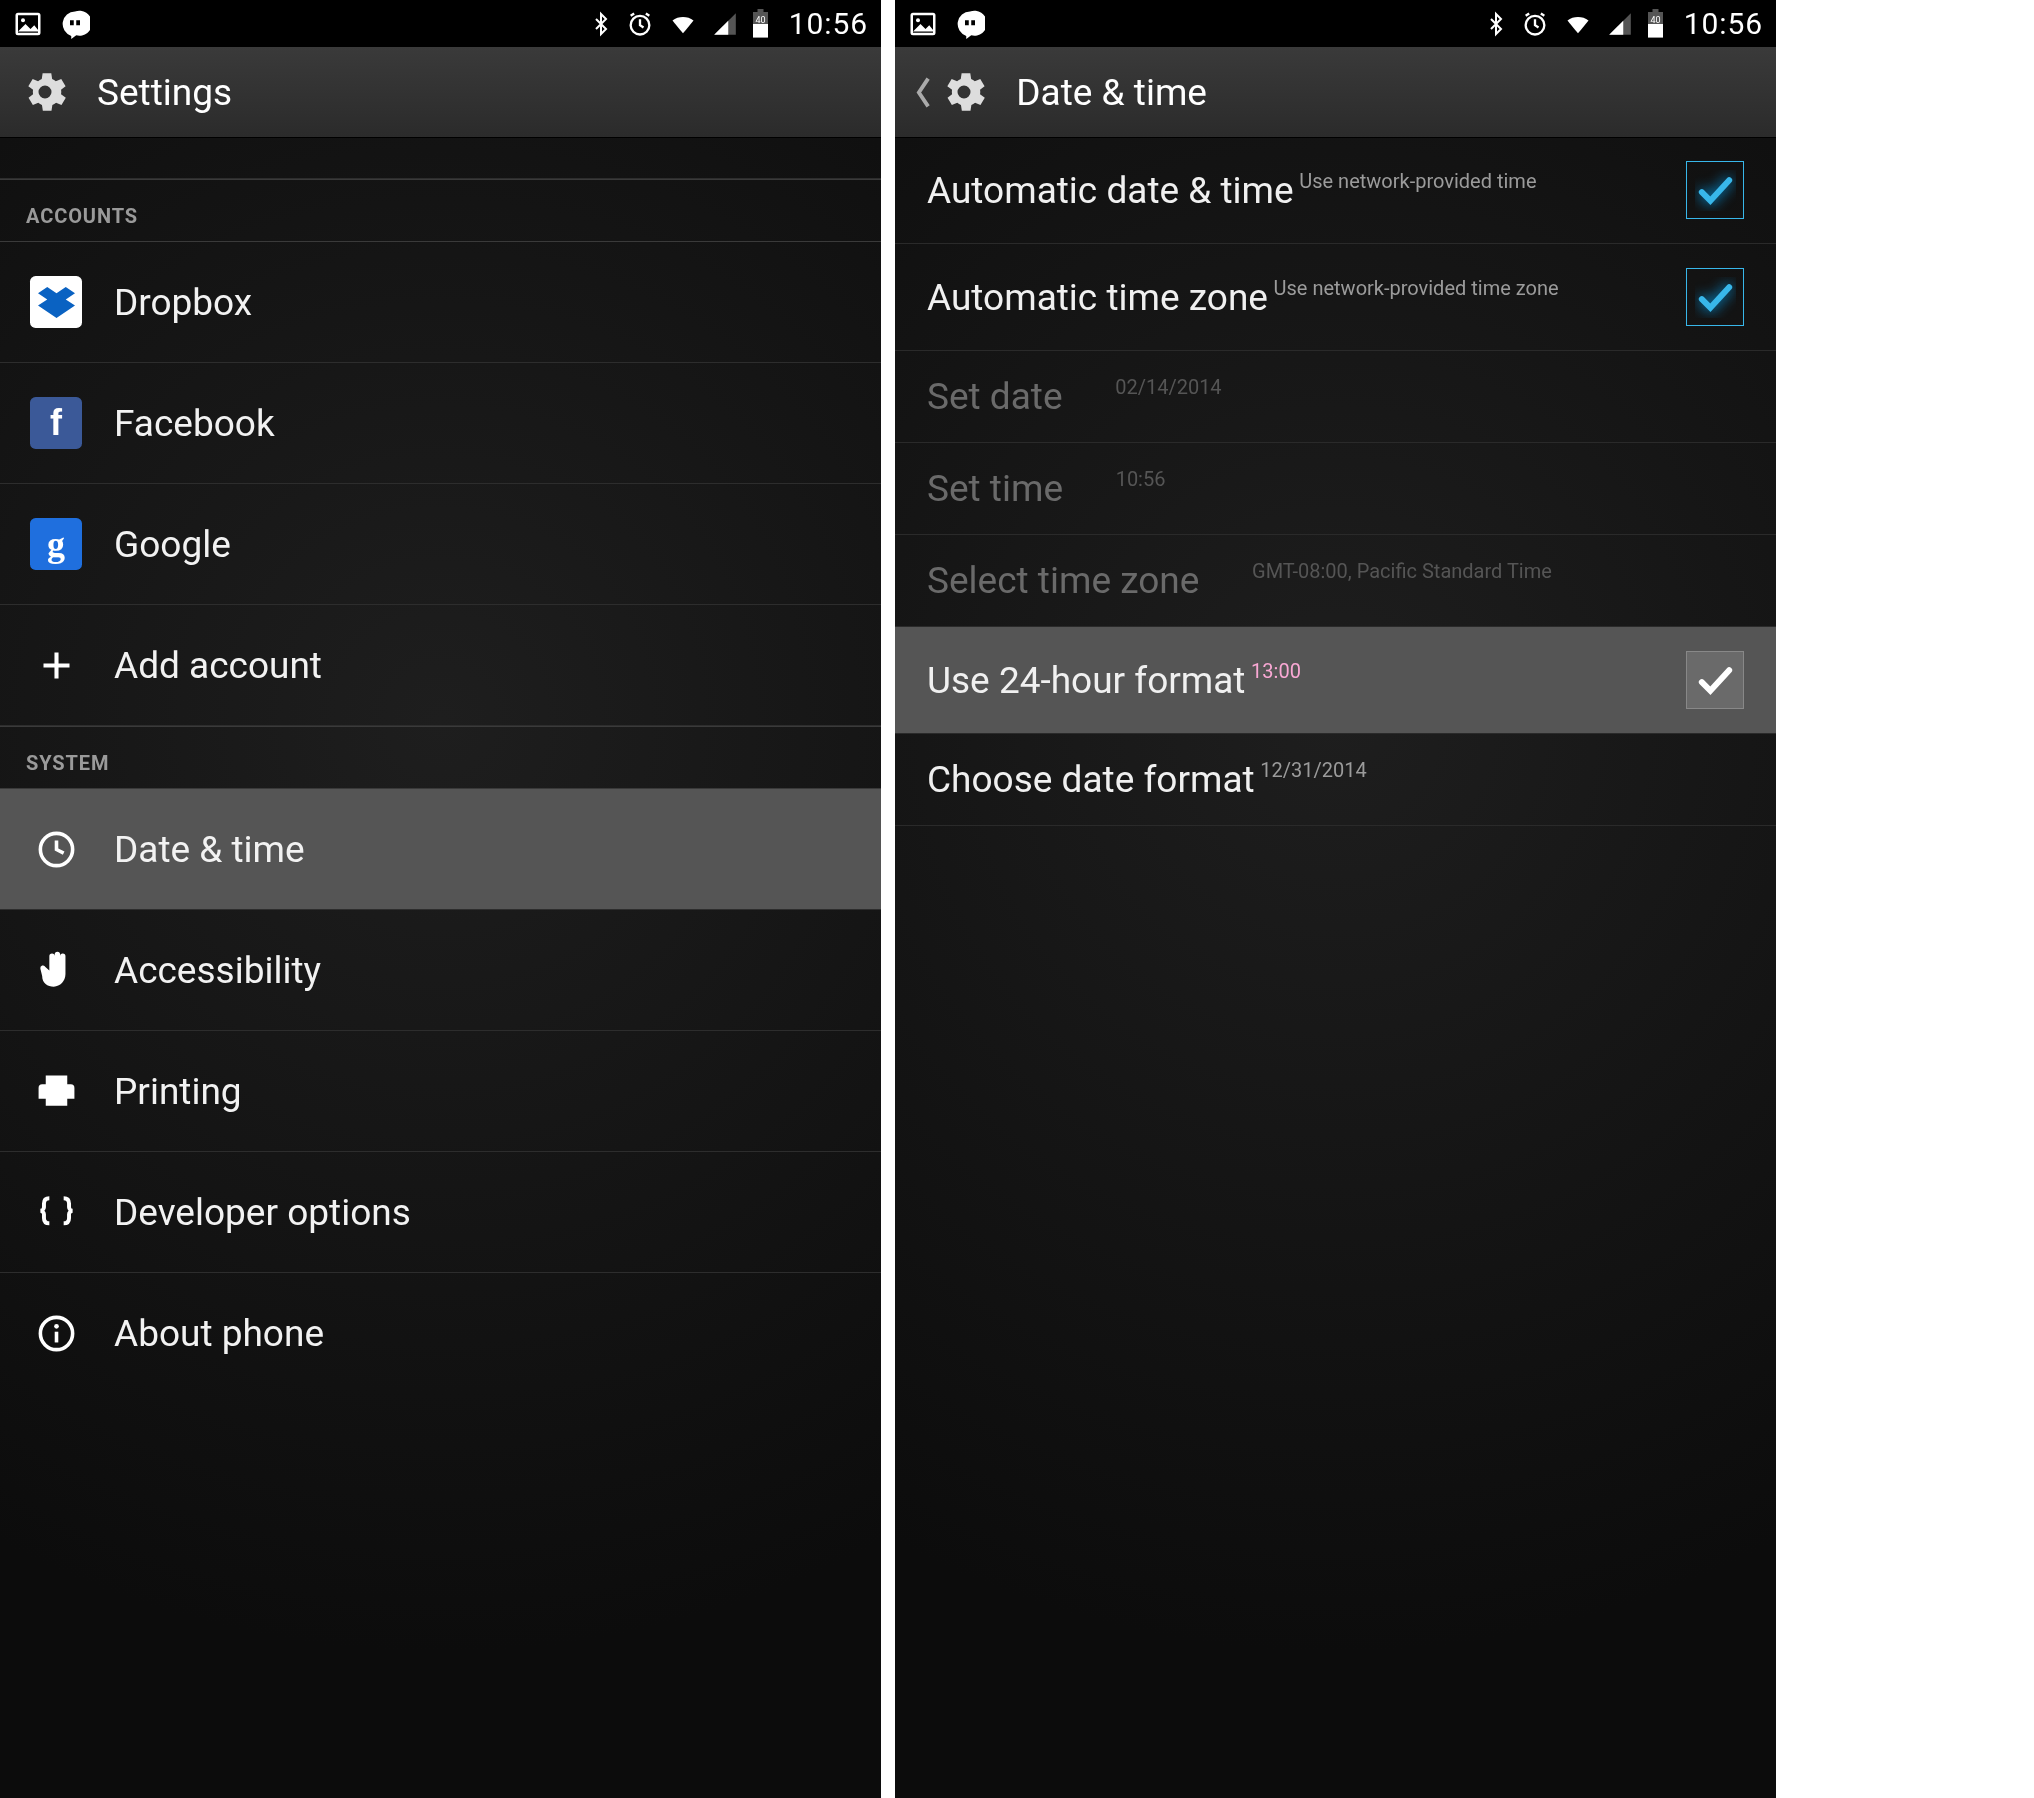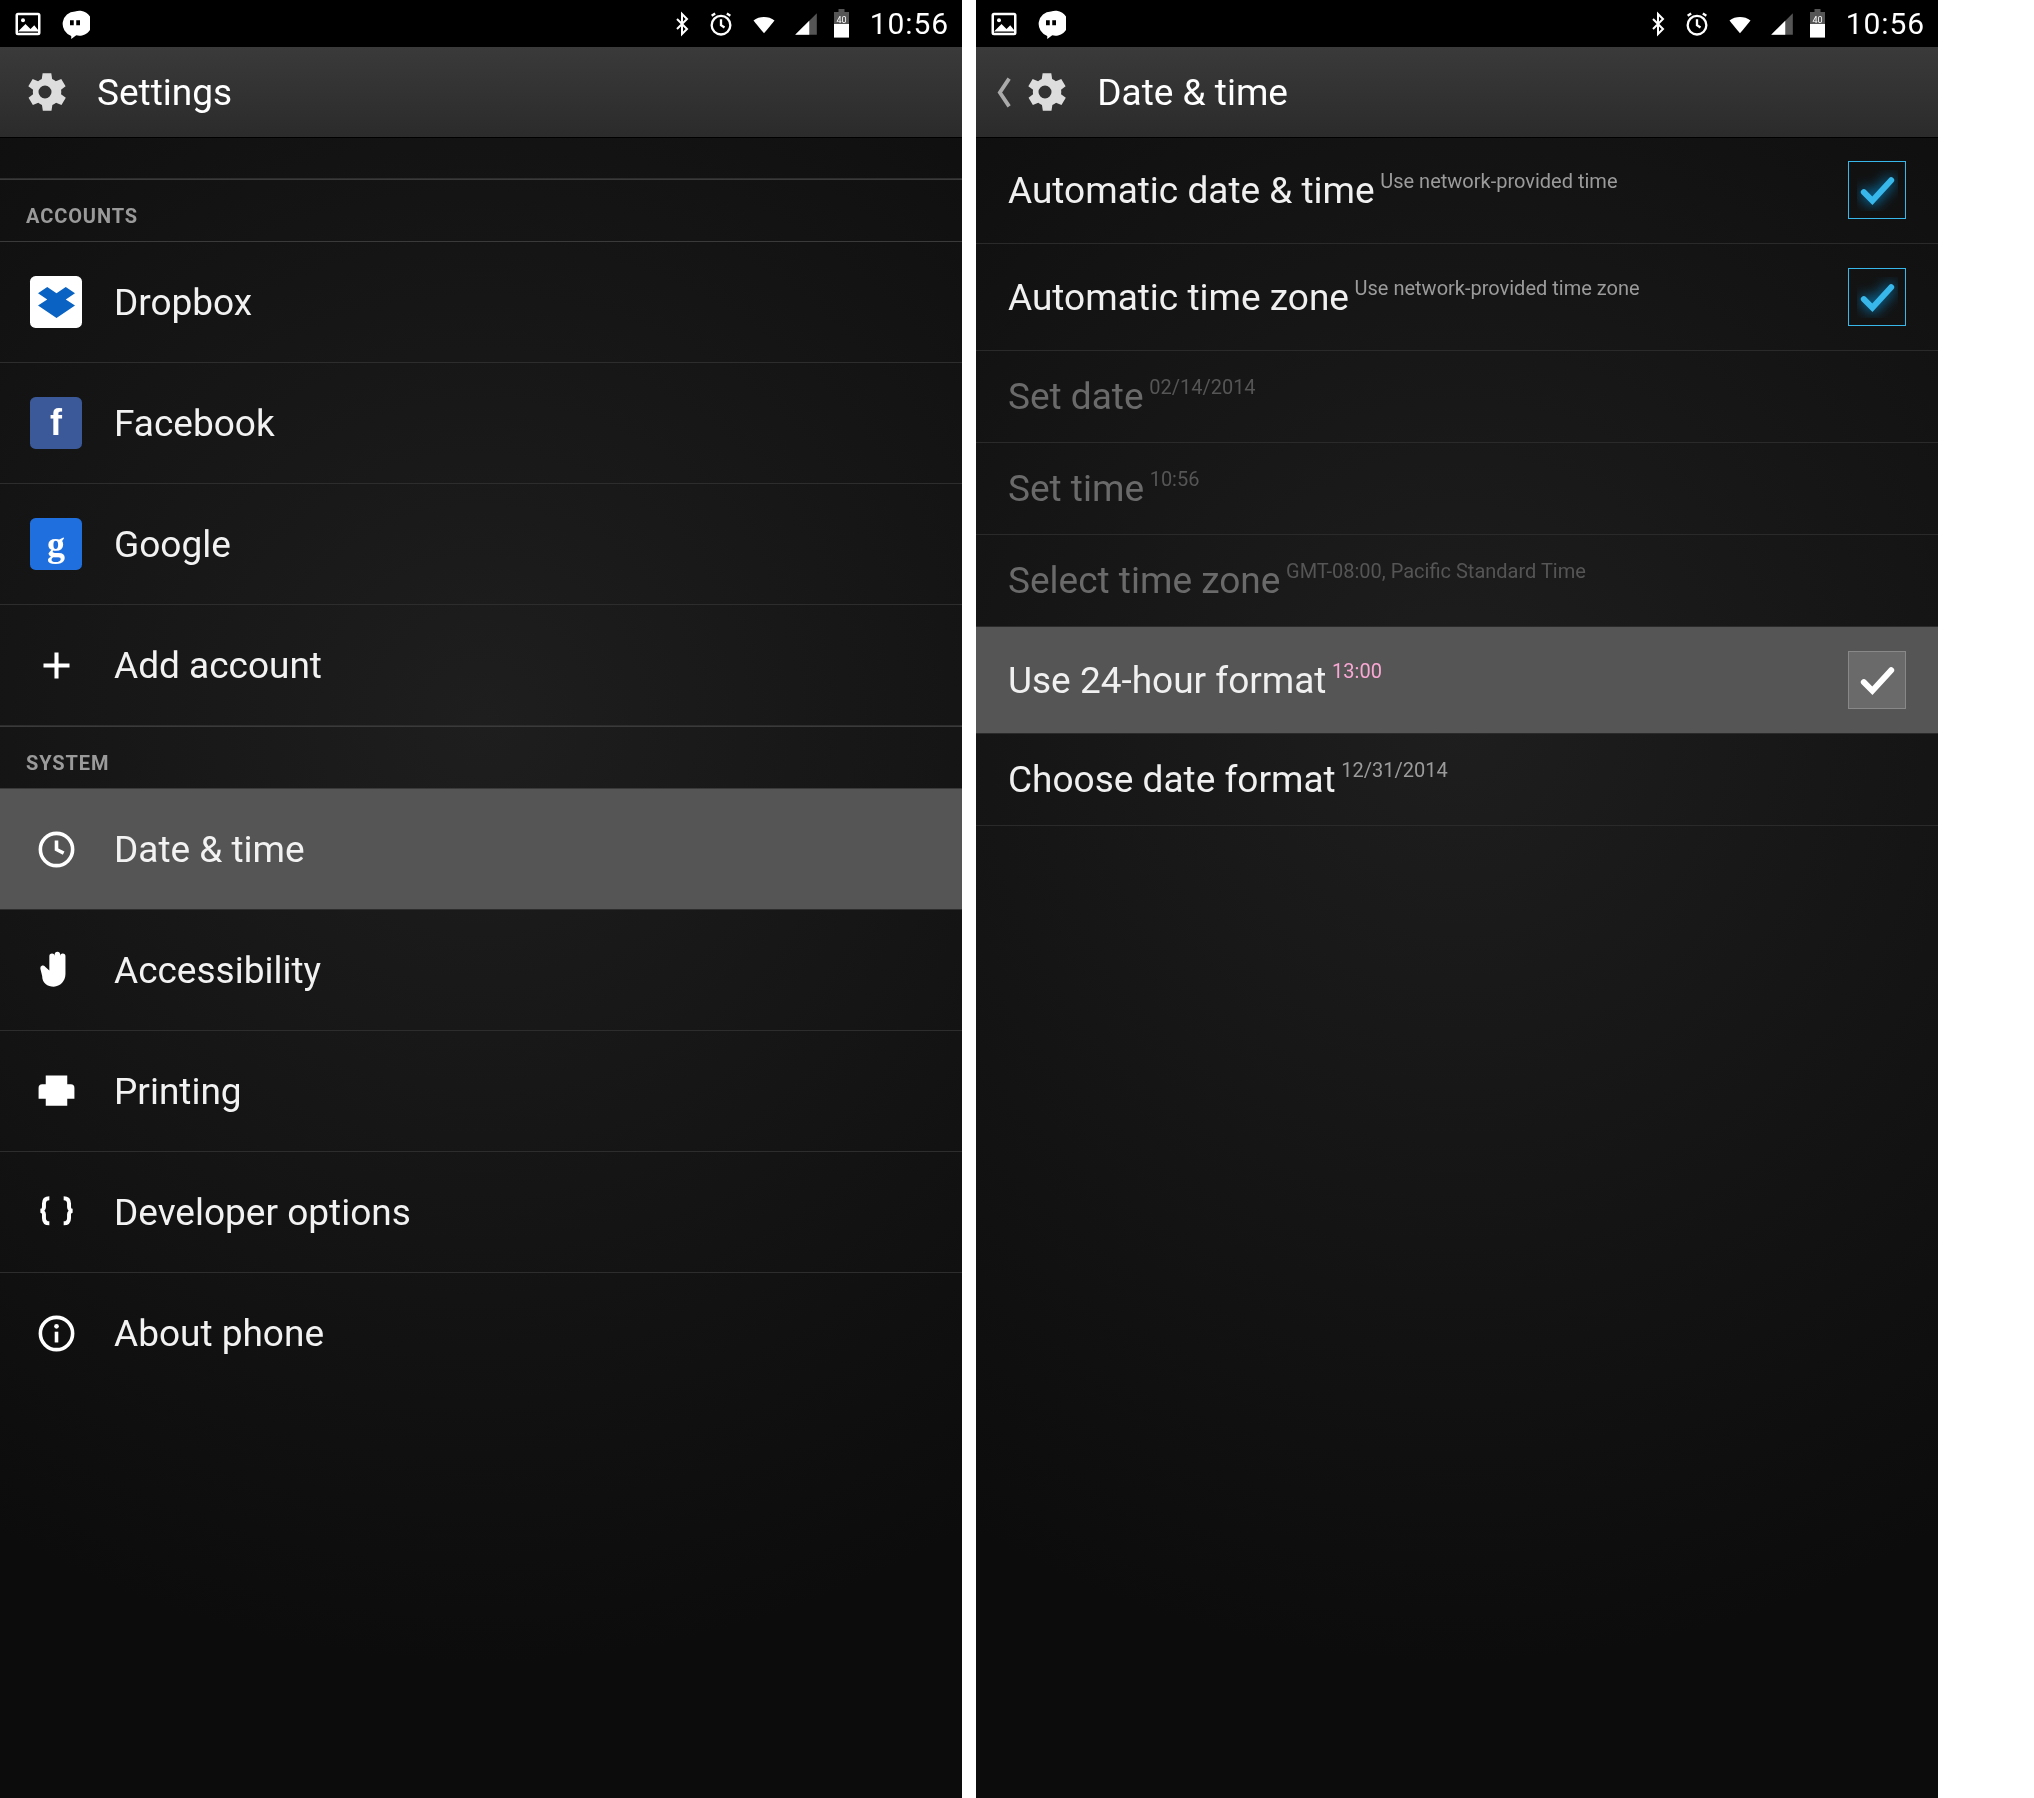--- a/index.html
+++ b/index.html
@@ -1,16 +1,16 @@
 <!DOCTYPE html>
 <html style="font-size:15px"><head>
 <meta charset="utf-8">
 <style>
   html,body{margin:0;padding:0;background:#fff;font-family:Roboto,"Helvetica Neue",Arial,sans-serif;}
-  .stage{width:1938px;height:1799px;display:flex;gap:14px;background:#fff;}
+  .stage{width:1776px;height:1799px;display:flex;gap:14px;background:#fff;}
   .phone{width:1010px;height:1799px;background:radial-gradient(circle at 50% 40%,#1e1e1e 0%,#0c0c0c 80%);position:relative;overflow:hidden;color:#ececec;}
   
   .statusbar{height:47px;background:#000;display:flex;align-items:center;justify-content:space-between;padding:0 13px;}
   .statusbar .left,.statusbar .right{display:flex;align-items:center;gap:17px;}
   .statusbar .right{gap:13px;}
   .status-time{font-size:30px;color:#fff;letter-spacing:0.9px;margin-left:5.6px;}
   .ic{display:inline-flex;align-items:center;justify-content:center;}
   .ic svg{display:block;}
   
   .actionbar{height:90px;background:linear-gradient(#3a3a3a,#2b2b2b);display:flex;align-items:center;padding:0 19px;border-bottom:0.9px solid #000;gap:9px;}
@@ -24,21 +24,21 @@
   .row .label{font-size:37px;color:#f2f2f2;}
   .row.selected{background:#555;}
   .section-header{padding:24px 26px 13px;border-bottom:0.9px solid #3a3a3a;border-top:0.9px solid #3a3a3a;}
   .section-header span{font-size:20px;color:#9a9a9a;font-weight:bold;letter-spacing:0.9px;}
   
   .row2{display:flex;align-items:center;justify-content:space-between;padding:24px 32px;border-bottom:0.9px solid #2a2a2a;}
   .row2 .txt{display:flex;flex-direction:row;gap:5.6px;}
   .row2 .primary{font-size:37px;color:#f0f0f0;}
   .row2 .secondary{font-size:20px;color:#9b9b9b;}
   .row2.disabled .primary{color:#6a6a6a;}
-  .row2.disabled .secondary{color:#555;}
+  .row2.disabled .secondary{color:#555;margin-left:47px;}
   .row2.selected{background:#555;gap:24px;}
   .row2.selected .secondary{color:#f9a8d4;}
   
   .chk{width:56px;height:56px;border:1.9px solid #666;display:flex;align-items:center;justify-content:center;}
   .chk.on{border-color:#38b7ea;}
   .chk.on svg path{stroke:#38b7ea;filter:drop-shadow(0 0 4px #0af);}
   .chk.plain{border-color:#888;background:#6a6a6a;}
   .chk.plain svg path{stroke:#fff;}
   
   .appicon{width:52px;height:52px;border-radius:5.6px;display:flex;align-items:center;justify-content:center;}

